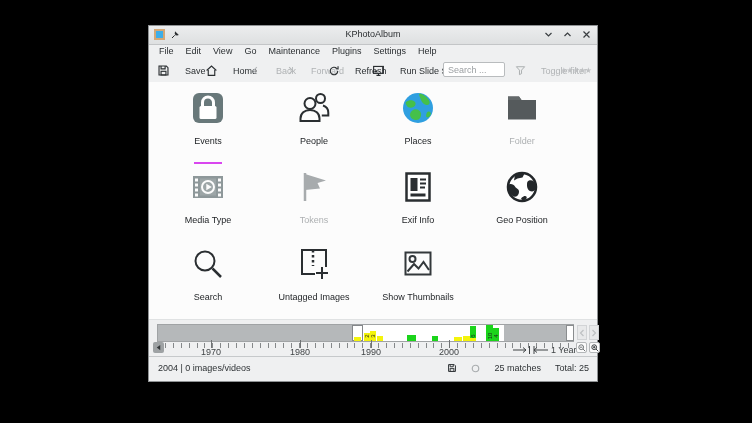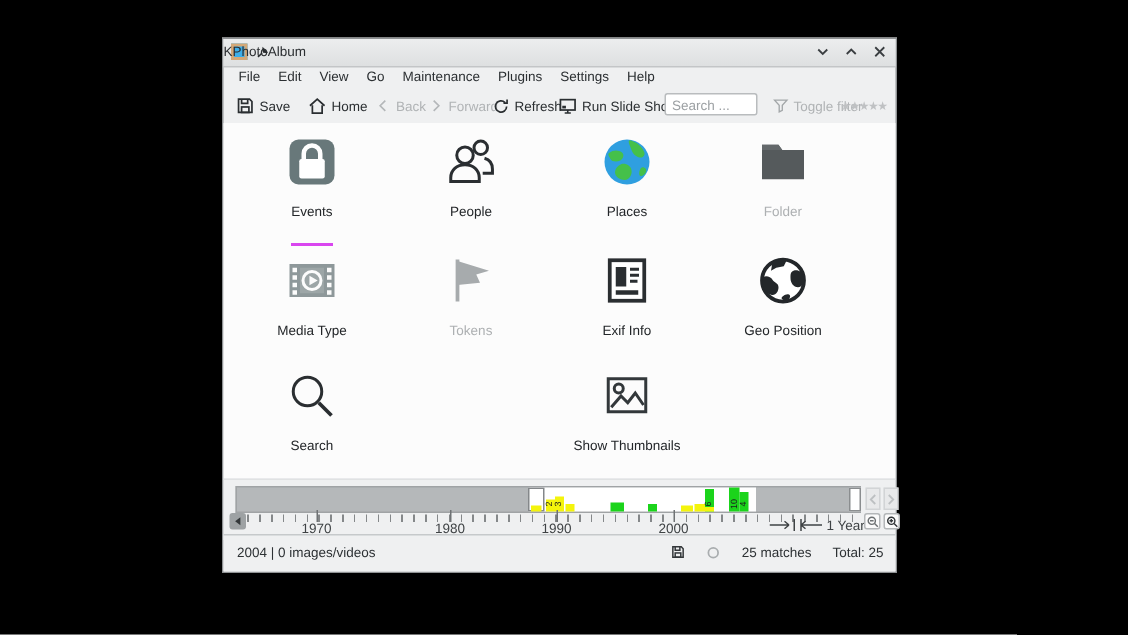--- a/index.html
+++ b/index.html
@@ -3,32 +3,32 @@
 <meta charset="utf-8">
 <style>
   html,body{margin:0;padding:0;}
   body{width:752px;height:423px;background:#000;position:relative;overflow:hidden;
        font-family:"Liberation Sans",sans-serif;color:#2b2f32;}
   .window{position:absolute;left:148px;top:25px;width:450px;height:357px;
           background:#eff0f1;border:1px solid #8f9294;box-sizing:border-box;}
   
   .titlebar{position:relative;height:18px;background:linear-gradient(#ecedee,#dee0e1);
             border-bottom:1px solid #c3c5c7;}
-  .title{position:absolute;left:0;right:0;top:0;font-size:9px;
+  .title{position:absolute;left:0;right:0;top:0;text-align:center;font-size:9px;
          line-height:17px;color:#2b2e31;}
   .tb-left{position:absolute;left:5px;top:3px;display:flex;gap:6px;align-items:center;}
   .app-icon{width:11px;height:11px;background:#3daee9;border:2px solid #d4a877;box-sizing:border-box;}
   .tb-controls{position:absolute;right:6px;top:4px;display:flex;gap:10px;align-items:center;}
   .winbtn{width:9px;height:9px;display:block;cursor:default;}
   
   .menubar{height:13px;display:flex;align-items:flex-end;padding:0 4px;}
   .menu-item{font-size:9px;padding:0 6px;line-height:13px;}
   
   .toolbar{position:relative;height:25px;border-bottom:1px solid #cdd0d2;}
-  .titem{position:absolute;top:0;height:25px;display:flex;align-items:center;gap:3px;font-size:9px;white-space:nowrap;}
+  .titem{position:absolute;top:0;height:25px;display:flex;align-items:center;gap:15px;font-size:9px;white-space:nowrap;}
   .titem svg{display:block;}
   .disabled{color:#b0b3b5;}
   .search{position:absolute;left:294px;top:4px;width:62px;height:15px;box-sizing:border-box;
           border:1px solid #b9bcbe;border-radius:2px;background:#fff;font-size:9px;
           padding:0 4px;font-family:"Liberation Sans",sans-serif;color:#2b2f32;}
   .search::placeholder{color:#9ca0a3;}
   .stars{position:absolute;right:6px;top:0;line-height:25px;font-size:8px;color:#bfc1c3;letter-spacing:-1px;}
   
   .main{position:absolute;top:56px;left:0;right:0;height:237px;background:#fcfcfc;}
   .cat{position:absolute;width:96px;text-align:center;}
@@ -260,20 +260,31 @@
     <div class="cat" style="left:11px;top:164px">
       <span class="cicon">
         <svg viewBox="0 0 36 36" fill="none" stroke="#2a2e31">
         <circle cx="15" cy="15" r="9.5" stroke-width="2"></circle>
         <path d="M22.5 22.5L31 31" stroke-width="2.5"></path>
           </svg>
       </span>
       <div><span class="clabel">Search</span></div>
     </div>
 
+    <div class="cat" style="left:117px;top:164px">
+      <span class="cicon">
+        <svg viewBox="0 0 36 36">
+            <rect x="6" y="4" width="24" height="24" fill="none" stroke="#2a2e31" stroke-width="2"></rect>
+        <rect x="19" y="21" width="15" height="13" fill="#fcfcfc"></rect>
+        <path d="M17 4v16" fill="none" stroke="#2a2e31" stroke-width="2.5" stroke-dasharray="2.5 2.5"></path>
+        <path d="M26 21v12M20 27h12" fill="none" stroke="#2a2e31" stroke-width="2"></path>
+          </svg>
+      </span>
+      <div><span class="clabel">Untagged Images</span></div>
+    </div>
 
     <div class="cat" style="left:221px;top:164px">
       <span class="cicon">
         <svg viewBox="0 0 36 36" fill="none" stroke="#33383b" stroke-width="2">
         <rect x="5.5" y="6.5" width="25" height="22"></rect>
         <circle cx="12.5" cy="13" r="3"></circle>
         <path d="M7.5 25.5l6.5-7.5 4.5 4.5 5-6.5 5.5 8"></path>
           </svg>
       </span>
       <div><span class="clabel">Show Thumbnails</span></div>

